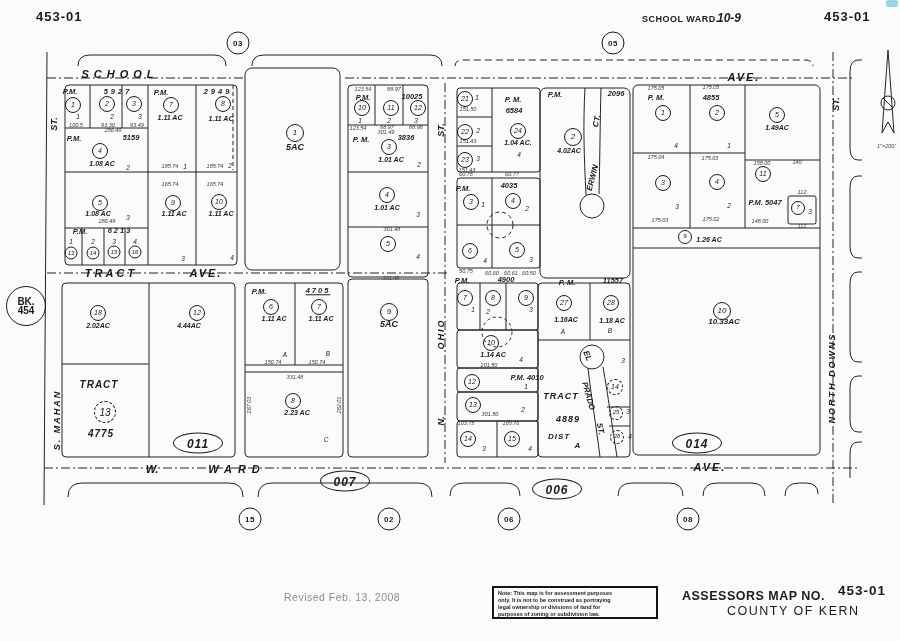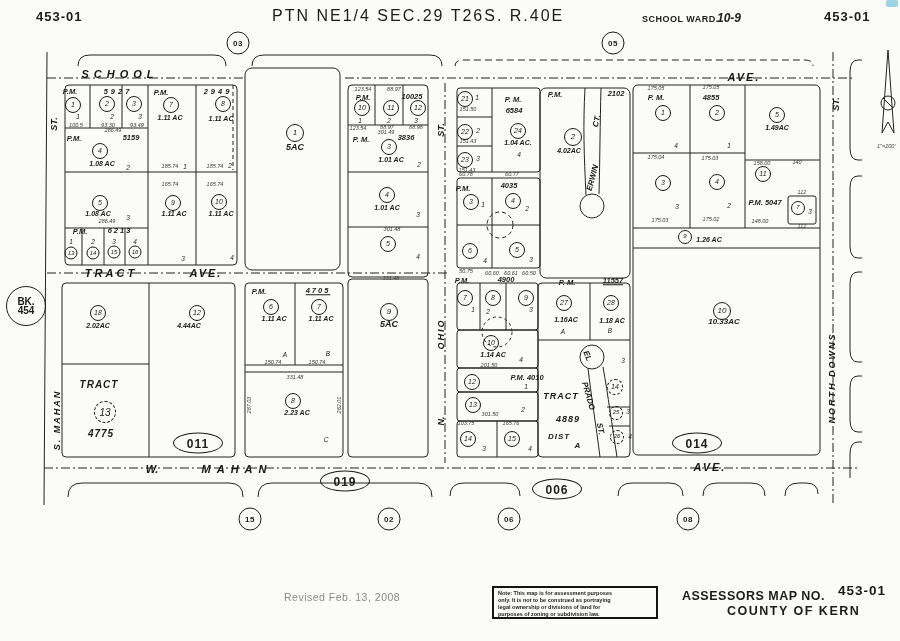--- a/index.html
+++ b/index.html
@@ -14,34 +14,34 @@
   .dim{font-size:5.5px;font-style:italic;color:#3b3b3b}
   .tract{font-size:10px;font-style:italic;font-weight:700;letter-spacing:1px}
   .street{font-size:11px;font-style:italic;font-weight:700;color:#161616}
   .pcircle,.pgref,.bkref{position:absolute;border:1px solid #1b1b1b;border-radius:50%;
         display:flex;align-items:center;justify-content:center;transform:translate(-50%,-50%);
         font-style:italic;line-height:.9;background:transparent}
   .pcircle.dashed{border-style:dashed}
   .pgref{font-style:normal;font-weight:700;font-size:8px;letter-spacing:.5px}
   .ellref{position:absolute;border:1.5px solid #1b1b1b;border-radius:50%/50%;
         display:flex;align-items:center;justify-content:center;transform:translate(-50%,-50%);
-        font-weight:600;font-size:12px;letter-spacing:1px}
+        font-style:italic;font-weight:600;font-size:12px;letter-spacing:1px}
   .bkref{font-style:normal;font-weight:700;white-space:pre-line;text-align:center}
   .hdr{position:absolute;white-space:nowrap}
   #hdr-left{left:36px;top:9px;font-size:13px;font-weight:600;letter-spacing:1px}
   #hdr-title{left:272px;top:7px;font-size:16px;font-weight:500;letter-spacing:2px}
   #hdr-school-label{left:642px;top:14px;font-size:9px;font-weight:600;letter-spacing:.5px}
   #hdr-school-value{left:717px;top:11px;font-size:12px;font-style:italic;font-weight:600}
   #hdr-right{left:824px;top:9px;font-size:13px;font-weight:600;letter-spacing:1px}
   #revised{left:284px;top:591px;font-size:10.5px;color:#8b8b88;letter-spacing:.5px}
   #notebox{position:absolute;left:492px;top:586px;width:166px;height:33px;border:2px solid #141414;
         padding:2px 4px;font-size:5.5px;font-weight:700;line-height:1.3;color:#222}
   #map-no-label{left:682px;top:589px;font-size:12.5px;font-weight:700;letter-spacing:.5px}
   #map-no{left:838px;top:583px;font-size:13.5px;font-weight:600;letter-spacing:1px}
-  #county{left:727px;top:604px;font-size:12.5px;font-weight:700;letter-spacing:1.5px}
+  #county{left:727px;top:604px;font-size:12.5px;font-weight:400;letter-spacing:1.5px}
   #scale-note{position:absolute;left:877px;top:143px;font-size:5.5px;font-style:italic;color:#444}
   #scan-mark{position:absolute;left:886px;top:0;width:12px;height:7px;background:#9ad4e4;border-radius:2px}
 </style>
 </head>
 <body>
 
 <div id="page">
 
   <svg id="linework" width="900" height="641" viewBox="0 0 900 641">
     <g stroke="#232323" fill="none" stroke-width="1">
@@ -115,21 +115,20 @@
       <path d="M862,376 H858 Q850,376 850,388 V420 Q850,432 858,432 H862"></path>
       <path d="M862,442 H858 Q850,442 850,454 V478"></path>
 
       <path d="M888,50 L894,133 L888,122 L882,133 Z"></path>
       <circle cx="888" cy="103" r="7"></circle>
       <path d="M883,98 L893,108"></path>
     </g>
   </svg>
 
   <div class="hdr lbl-static" id="hdr-left">453-01</div>
-  <div class="hdr" id="hdr-title">PTN NE1/4 SEC.29 T26S. R.40E</div>
   <div class="hdr" id="hdr-school-label">SCHOOL WARD.</div>
   <div class="hdr" id="hdr-school-value">10-9</div>
   <div class="hdr" id="hdr-right">453-01</div>
 
   <div class="hdr" id="revised">Revised Feb. 13, 2008</div>
   <div id="notebox">
     <div>Note: This map is for assessment purposes</div>
     <div>only. It is not to be construed as portraying</div>
     <div>legal ownership or divisions of land for</div>
     <div>purposes of zoning or subdivision law.</div>
@@ -140,21 +139,21 @@
 
   <div id="scale-note">1"=200'</div>
   <div id="scan-mark"></div>
 
   <div id="overlay">
       <div class="lbl street" style="left: 120px; top: 74px; letter-spacing: 5px; transform: translate(-50%, -50%);">SCHOOL</div>
       <div class="lbl street" style="left: 744px; top: 77px; letter-spacing: 2px; transform: translate(-50%, -50%);">AVE.</div>
       <div class="lbl street" style="left: 111px; top: 273px; letter-spacing: 3px; transform: translate(-50%, -50%);">TRACT</div>
       <div class="lbl street" style="left: 206px; top: 273px; letter-spacing: 2px; transform: translate(-50%, -50%);">AVE.</div>
       <div class="lbl street" style="left: 152px; top: 469px; transform: translate(-50%, -50%);">W.</div>
-      <div class="lbl street" style="left: 237px; top: 469px; letter-spacing: 6px; transform: translate(-50%, -50%);">MAHAN</div>
+      <div class="lbl street" style="left: 237px; top: 469px; letter-spacing: 6px; transform: translate(-50%, -50%);">WARD</div>
       <div class="lbl street" style="left: 710px; top: 467px; letter-spacing: 2px; transform: translate(-50%, -50%);">AVE.</div>
       <div class="lbl street" style="left: 54px; top: 124px; font-size: 9px; transform: translate(-50%, -50%) rotate(-90deg);">ST.</div>
       <div class="lbl street" style="left: 57px; top: 420px; font-size: 9px; letter-spacing: 2px; transform: translate(-50%, -50%) rotate(-90deg);">S. MAHAN</div>
       <div class="lbl street" style="left: 441px; top: 130px; font-size: 9px; transform: translate(-50%, -50%) rotate(-90deg);">ST.</div>
       <div class="lbl street" style="left: 441px; top: 334px; font-size: 9px; letter-spacing: 2px; transform: translate(-50%, -50%) rotate(-90deg);">OHIO</div>
       <div class="lbl street" style="left: 441px; top: 421px; font-size: 9px; transform: translate(-50%, -50%) rotate(-90deg);">N.</div>
       <div class="lbl street" style="left: 836px; top: 104px; font-size: 9px; transform: translate(-50%, -50%) rotate(-90deg);">ST.</div>
       <div class="lbl street" style="left: 832px; top: 378px; font-size: 9px; letter-spacing: 2px; transform: translate(-50%, -50%) rotate(-90deg);">NORTH DOWNS</div>
       <div class="lbl street" style="left: 597px; top: 121px; font-size: 8px; transform: translate(-50%, -50%) rotate(-78deg);">CT.</div>
       <div class="lbl street" style="left: 593px; top: 178px; font-size: 8px; transform: translate(-50%, -50%) rotate(-75deg);">ERWIN</div>
@@ -171,27 +170,27 @@
       <div class="lbl pm" style="left: 120px; top: 231px; letter-spacing: 2px; transform: translate(-50%, -50%);">6213</div>
       <div class="lbl pm" style="left: 363px; top: 98px; transform: translate(-50%, -50%);">P.M.</div>
       <div class="lbl pm" style="left: 412px; top: 97px; transform: translate(-50%, -50%);">10025</div>
       <div class="lbl pm" style="left: 361px; top: 140px; transform: translate(-50%, -50%);">P. M.</div>
       <div class="lbl pm" style="left: 406px; top: 138px; transform: translate(-50%, -50%);">3836</div>
       <div class="lbl pm" style="left: 259px; top: 292px; transform: translate(-50%, -50%);">P.M.</div>
       <div class="lbl pm" style="left: 318px; top: 291px; letter-spacing: 2px; transform: translate(-50%, -50%); text-decoration: underline;">4705</div>
       <div class="lbl pm" style="left: 513px; top: 100px; transform: translate(-50%, -50%);">P. M.</div>
       <div class="lbl pm" style="left: 514px; top: 111px; transform: translate(-50%, -50%);">6584</div>
       <div class="lbl pm" style="left: 555px; top: 95px; transform: translate(-50%, -50%);">P.M.</div>
-      <div class="lbl pm" style="left: 616px; top: 94px; transform: translate(-50%, -50%);">2102</div>
+      <div class="lbl pm" style="left: 616px; top: 94px; transform: translate(-50%, -50%);">2096</div>
       <div class="lbl pm" style="left: 463px; top: 189px; transform: translate(-50%, -50%);">P.M.</div>
       <div class="lbl pm" style="left: 509px; top: 186px; transform: translate(-50%, -50%);">4035</div>
       <div class="lbl pm" style="left: 462px; top: 281px; transform: translate(-50%, -50%);">P.M.</div>
       <div class="lbl pm" style="left: 506px; top: 280px; transform: translate(-50%, -50%);">4900</div>
       <div class="lbl pm" style="left: 567px; top: 283px; transform: translate(-50%, -50%);">P. M.</div>
-      <div class="lbl pm" style="left: 613px; top: 281px; transform: translate(-50%, -50%); text-decoration: underline;">11557</div>
+      <div class="lbl pm" style="left: 613px; top: 281px; transform: translate(-50%, -50%);">11557</div>
       <div class="lbl pm" style="left: 527px; top: 378px; transform: translate(-50%, -50%);">P.M. 4010</div>
       <div class="lbl pm" style="left: 656px; top: 98px; transform: translate(-50%, -50%);">P. M.</div>
       <div class="lbl pm" style="left: 711px; top: 98px; transform: translate(-50%, -50%);">4855</div>
       <div class="lbl pm" style="left: 765px; top: 203px; transform: translate(-50%, -50%);">P.M. 5047</div>
       <div class="lbl tract" style="left: 99px; top: 385px; transform: translate(-50%, -50%);">TRACT</div>
       <div class="lbl tract" style="left: 101px; top: 434px; transform: translate(-50%, -50%);">4775</div>
       <div class="lbl tract" style="left: 561px; top: 396px; font-size: 9px; transform: translate(-50%, -50%);">TRACT</div>
       <div class="lbl tract" style="left: 568px; top: 419px; font-size: 9px; transform: translate(-50%, -50%);">4889</div>
       <div class="lbl tract" style="left: 559px; top: 437px; font-size: 8px; transform: translate(-50%, -50%);">DIST</div>
       <div class="lbl tract" style="left: 578px; top: 446px; font-size: 8px; transform: translate(-50%, -50%);">A</div>
@@ -370,20 +369,20 @@
       <div class="pcircle" style="left: 798px; top: 208px; height: 14px; width: 14px; font-size: 6px;">7</div>
       <div class="pcircle" style="left: 685px; top: 237px; height: 14px; width: 14px; font-size: 6px;">9</div>
       <div class="pcircle" style="left: 722px; top: 311px; height: 18px; width: 18px; font-size: 8px;">10</div>
       <div class="pgref" style="left: 238px; top: 43px; height: 23px; width: 23px;">03</div>
       <div class="pgref" style="left: 613px; top: 43px; height: 23px; width: 23px;">05</div>
       <div class="pgref" style="left: 250px; top: 519px; height: 23px; width: 23px;">15</div>
       <div class="pgref" style="left: 389px; top: 519px; height: 23px; width: 23px;">02</div>
       <div class="pgref" style="left: 509px; top: 519px; height: 23px; width: 23px;">06</div>
       <div class="pgref" style="left: 688px; top: 519px; height: 23px; width: 23px;">08</div>
       <div class="ellref" style="left: 198px; top: 443px; width: 50px; height: 21px;">011</div>
-      <div class="ellref" style="left: 345px; top: 481px; width: 50px; height: 21px;">019</div>
+      <div class="ellref" style="left: 345px; top: 481px; width: 50px; height: 21px;">007</div>
       <div class="ellref" style="left: 557px; top: 489px; width: 50px; height: 21px;">006</div>
       <div class="ellref" style="left: 697px; top: 443px; width: 50px; height: 21px;">014</div>
       <div class="bkref" style="left: 26px; top: 306px; height: 40px; width: 40px; font-size: 10px;">BK.
 454</div>
       <div class="bkref" style="left: 881px; top: 275px; height: 34px; width: 34px; font-size: 8px; margin-left: 45px;">BK418</div>
     </div>
 </div>
 
 </body></html>

